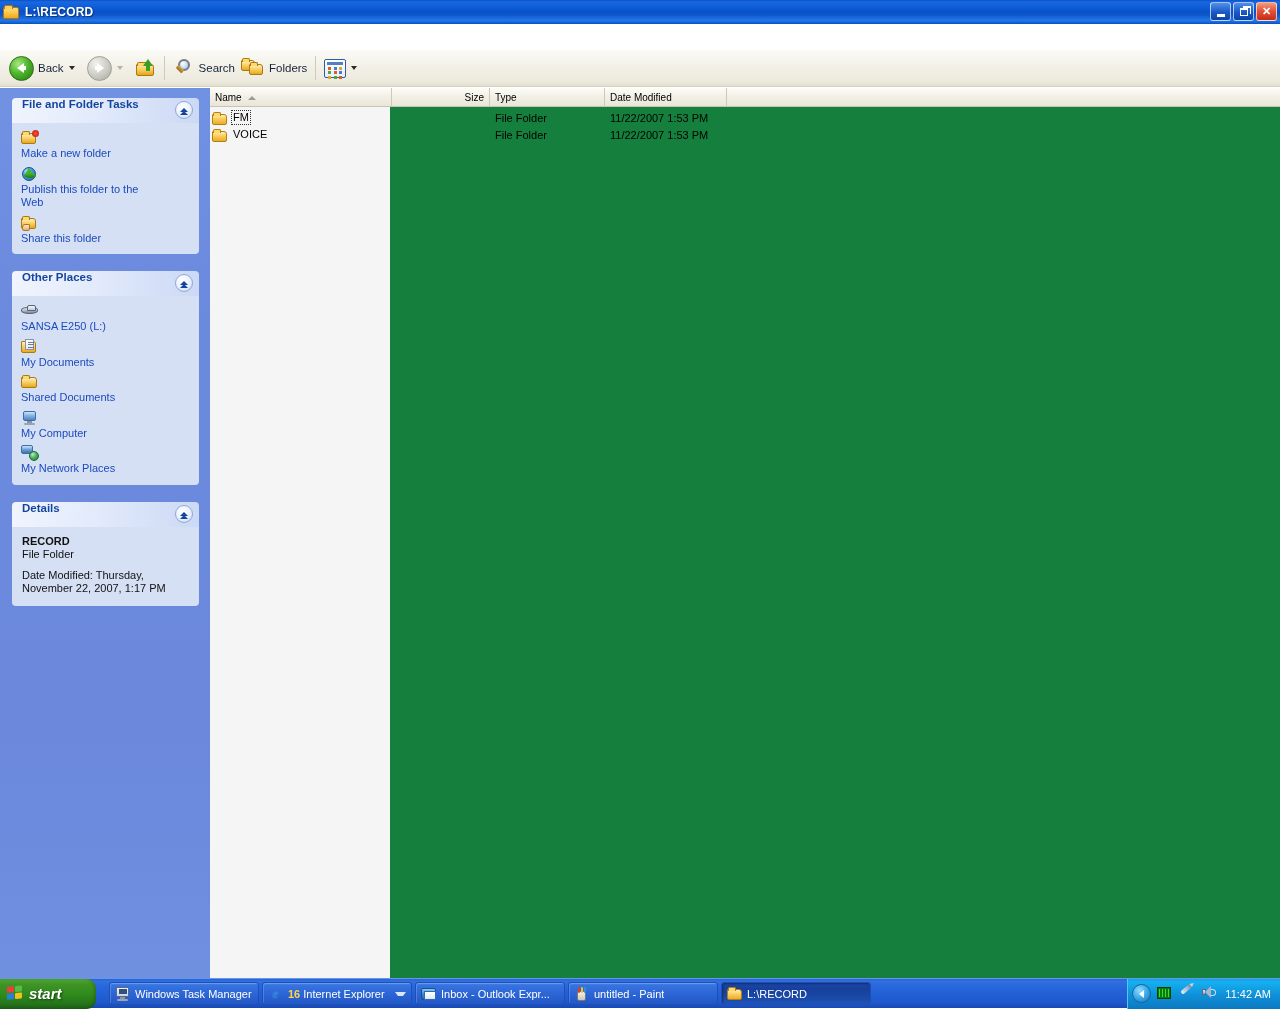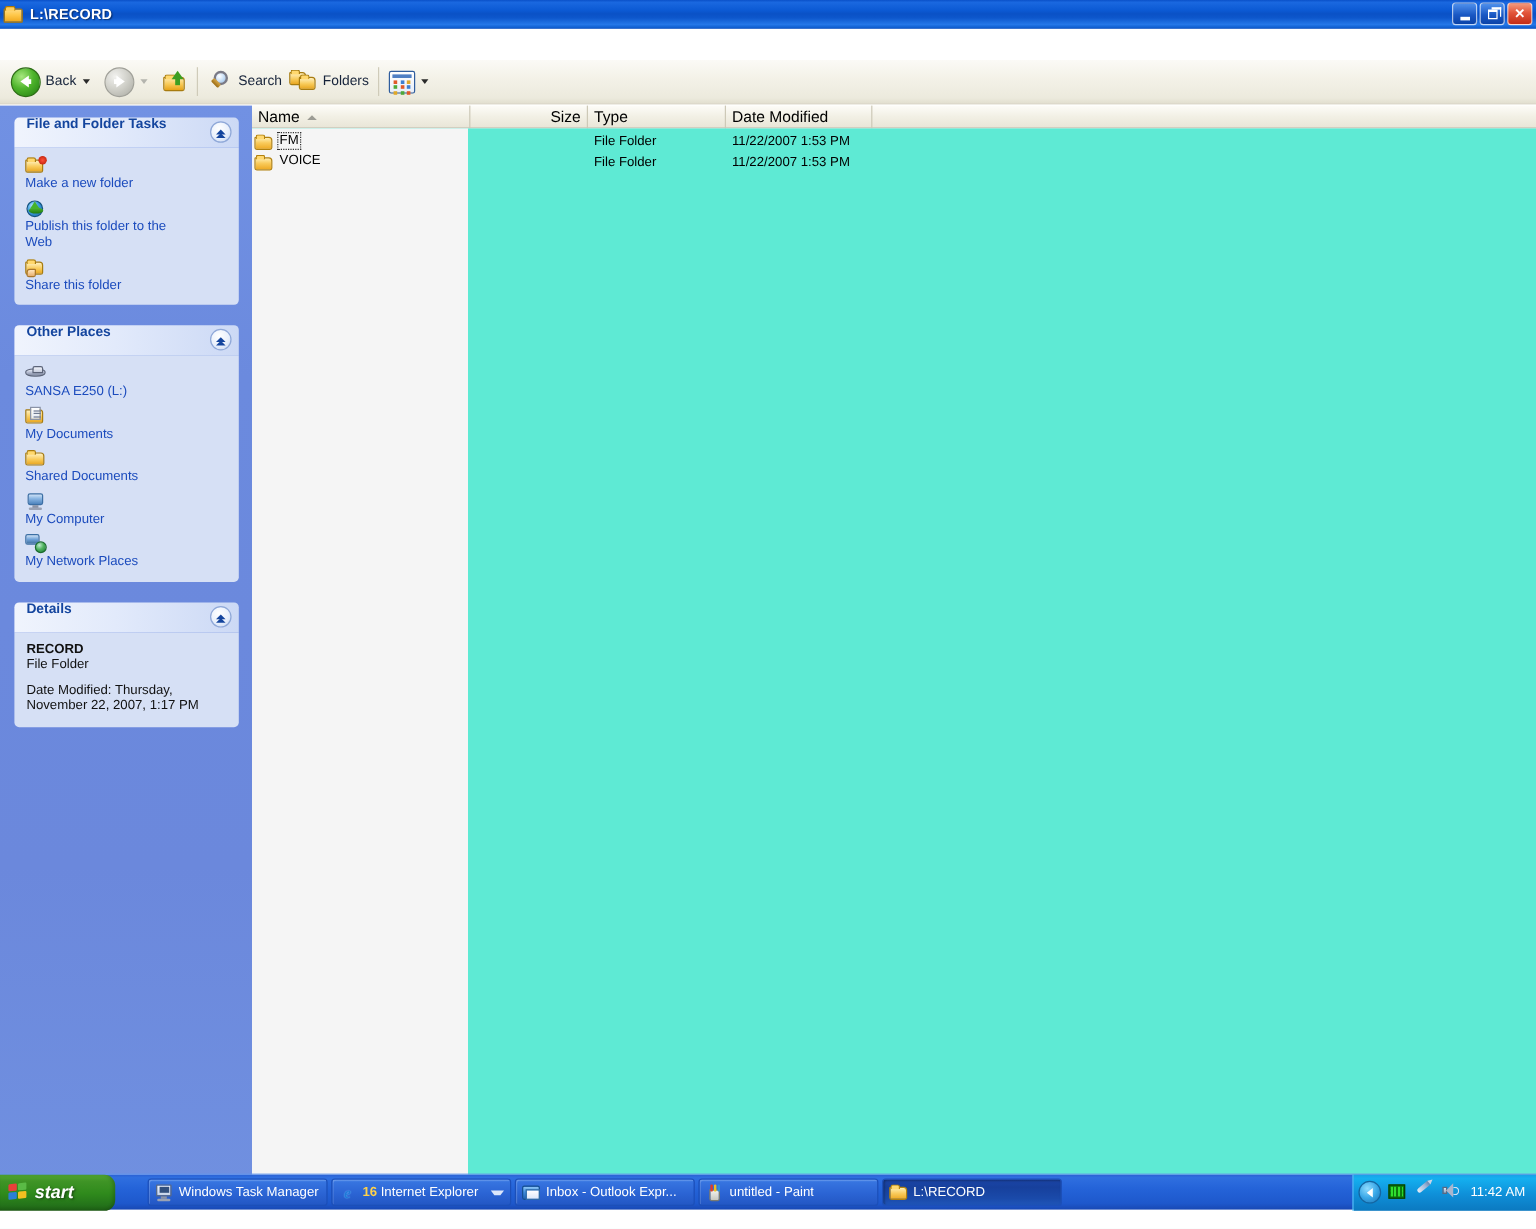--- a/index.html
+++ b/index.html
@@ -170,21 +170,21 @@
 
   
   .colheader {
     position: absolute; top: 88px; left: 210px; width: 1070px; height: 19px;
     background: linear-gradient(to bottom,#fdfcf8 0%,#f2f0e5 50%,#e9e6d8 100%);
     border-bottom: 1px solid #c8c4b2;
     display: flex;
   }
   .col {
     height: 19px; display: flex; align-items: center;
-    border-right: 1px solid #cdc9b7; font-size: 13px; color: #000;
+    border-right: 1px solid #cdc9b7; font-size: 10px; color: #000;
     padding: 0 5px; position: relative;
   }
   .col.name { width: 182px; }
   .col.size { width: 98px; justify-content: flex-end; }
   .col.type { width: 115px; }
   .col.date { width: 122px; }
   .sort-arrow {
     width: 0; height: 0; border-left: 4px solid transparent; border-right: 4px solid transparent;
     border-bottom: 4px solid #9c9c94; margin-left: 6px;
   }
@@ -320,21 +320,21 @@
   }
 
   .details-body { background: #d6e0f5; border-radius: 0 0 4px 4px; padding: 8px 10px 10px 10px; }
   .det-name { font-size: 11px; font-weight: bold; color: #111; }
   .det-type { font-size: 11px; color: #111; margin-top: 1px; }
   .det-date { font-size: 11px; color: #111; margin-top: 9px; line-height: 13.5px; }
 
   
   .listpane {
     position: absolute; top: 107px; left: 210px; width: 1070px; height: 887px;
-    background: #5eead4;
+    background: #15803d;
   }
   .list-gutter {
     position: absolute; left: 0; top: 0; width: 180px; height: 887px;
     background: #f5f5f5;
   }
   .row { position: absolute; left: 0; height: 17px; display: flex; align-items: center; }
   .row .cell-name { display: flex; align-items: center; width: 182px; padding-left: 2px; }
   .row .cell-size { width: 98px; }
   .row .cell-type { width: 115px; font-size: 11px; color: #000; padding-left: 5px; }
   .row .cell-date { width: 140px; font-size: 11px; color: #000; padding-left: 5px; }
@@ -367,21 +367,21 @@
   }
   .startbtn .flag { width: 17px; height: 15px; margin-right: 5px; }
   .startbtn .flag i { width: 7px; height: 6px; }
   .startbtn .flag i:nth-child(2){ left: 8px; }
   .startbtn .flag i:nth-child(3){ top: 7px; }
   .startbtn .flag i:nth-child(4){ left: 8px; top: 7px; }
   .start-text {
     color: #fff; font-size: 15px; font-style: italic; font-weight: bold;
     text-shadow: 1px 1px 2px rgba(0,0,0,.5);
   }
-  .tasks { display: flex; align-items: flex-start; margin-left: 27px; gap: 3px; }
+  .tasks { display: flex; align-items: flex-start; margin-left: 13px; gap: 3px; }
   .task {
     height: 23px; min-width: 150px; max-width: 160px;
     background: linear-gradient(to bottom,#4a86e8 0%,#3673df 12%,#2b64d4 55%,#2357c4 100%);
     border: 1px solid #1c4fb8; border-radius: 3px;
     display: flex; align-items: center; padding: 0 5px;
     color: #fff; font-size: 11px; overflow: hidden; white-space: nowrap;
     box-shadow: inset 1px 1px 0 rgba(255,255,255,.18);
   }
   .task.active {
     background: linear-gradient(to bottom,#1c46a8 0%,#17409c 30%,#1a4aaa 75%,#1f55b8 100%);

